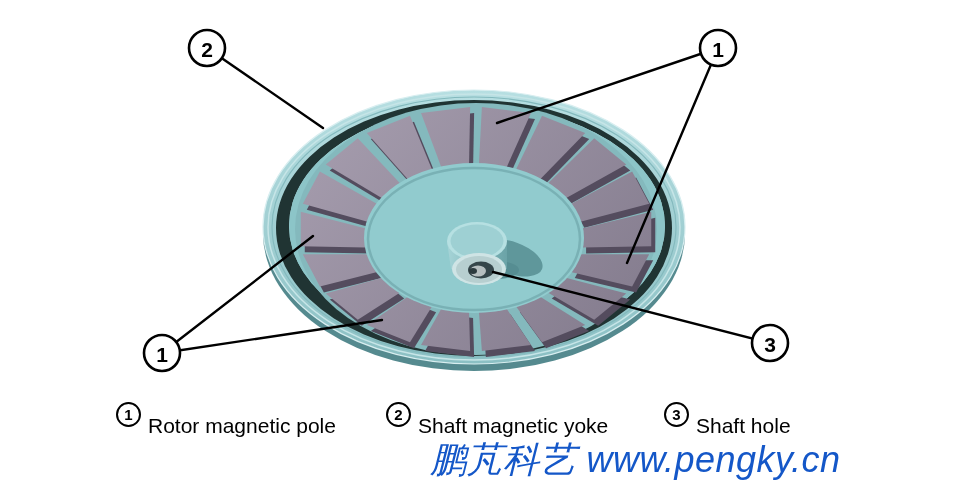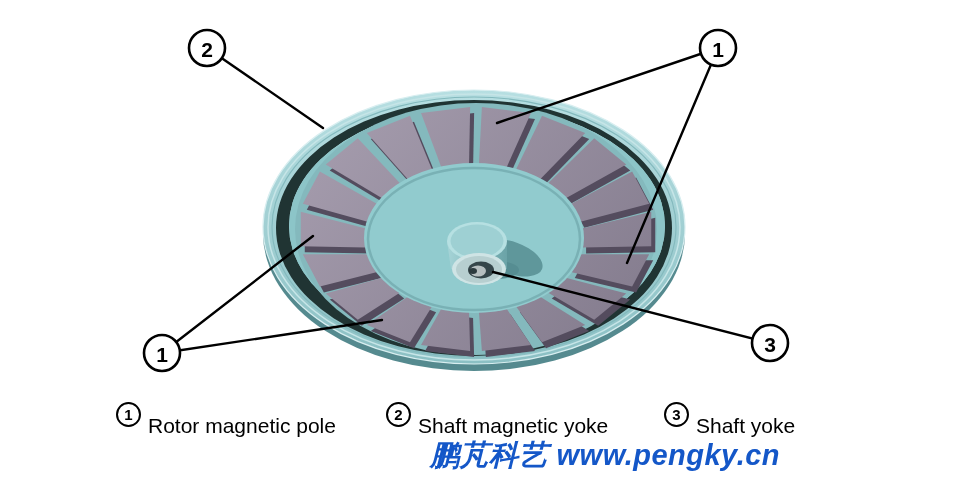--- a/index.html
+++ b/index.html
@@ -12,21 +12,21 @@
   .legend-item{position:absolute;top:0;display:flex;align-items:center;height:28px;}
   .legend-num{
     display:inline-flex;align-items:center;justify-content:center;
     width:21px;height:21px;border:2px solid #000;border-radius:50%;
     font-size:15px;font-weight:600;color:#000;margin-right:7px;flex:0 0 auto;
     line-height:1;
   }
   .legend-label{font-size:21px;color:#000;white-space:nowrap;margin-top:24px;}
   .watermark{
     position:absolute;left:430px;top:436px;
-    font-size:29px;font-weight:bold;font-style:italic;color:#1457c8;
+    font-size:36px;font-weight:normal;font-style:italic;color:#1457c8;
     letter-spacing:0.5px;white-space:nowrap;
   }
 </style>
 </head>
 <body>
 
 <div class="stage">
   <svg id="diagram" width="960" height="484" viewBox="0 0 960 484">
       <defs>
         <linearGradient id="rimGrad" x1="0" y1="88" x2="0" y2="370" gradientUnits="userSpaceOnUse">
@@ -132,18 +132,18 @@
     <div class="legend-item" style="left:116px">
       <span class="legend-num">1</span>
       <span class="legend-label">Rotor magnetic pole</span>
     </div>
     <div class="legend-item" style="left:386px">
       <span class="legend-num">2</span>
       <span class="legend-label">Shaft magnetic yoke</span>
     </div>
     <div class="legend-item" style="left:664px">
       <span class="legend-num">3</span>
-      <span class="legend-label">Shaft yoke</span>
+      <span class="legend-label">Shaft hole</span>
     </div>
   </div>
 
   <div class="watermark">鹏芃科艺 www.pengky.cn</div>
 </div>
 
 </body></html>

